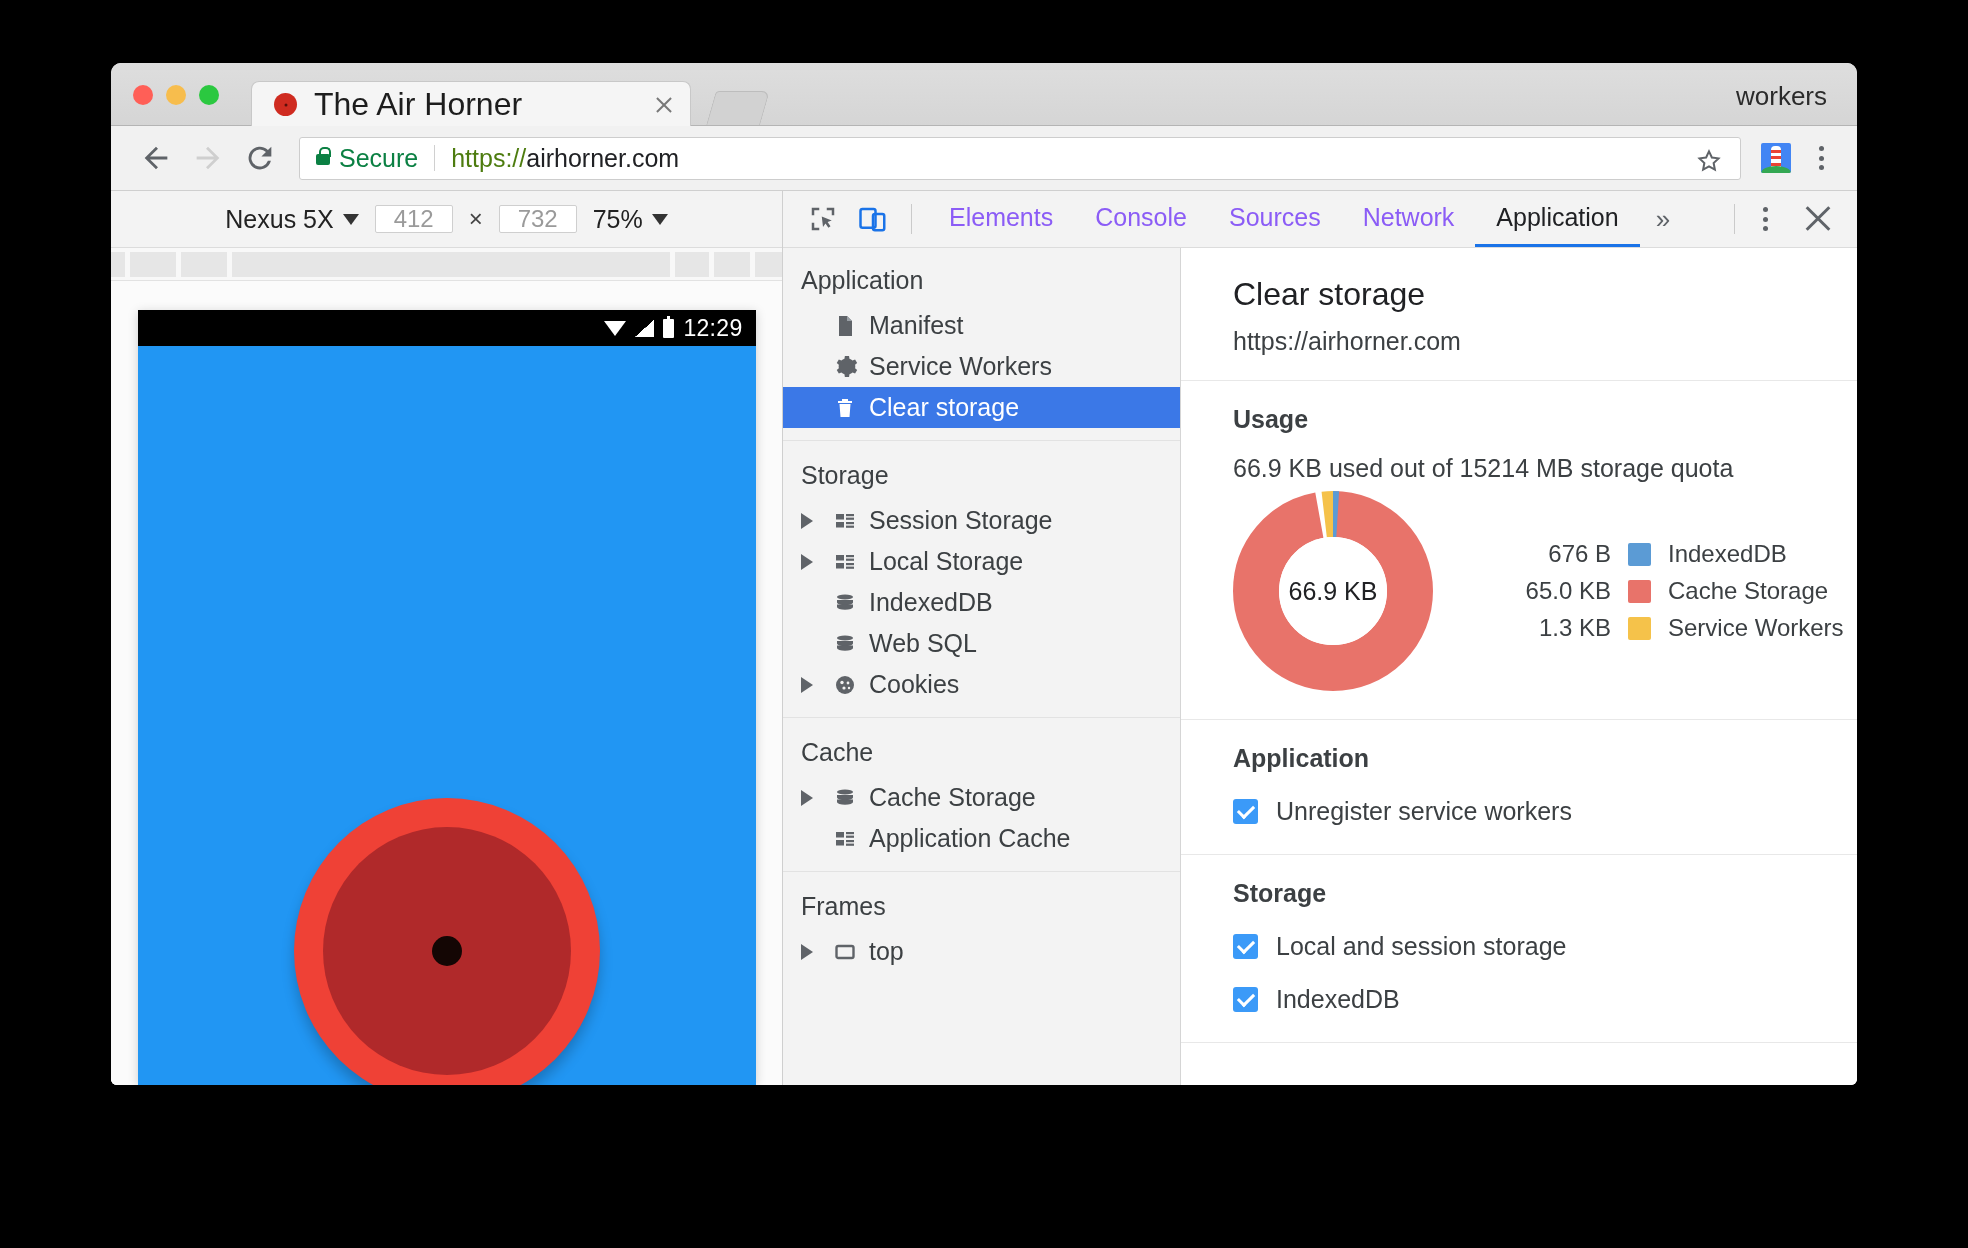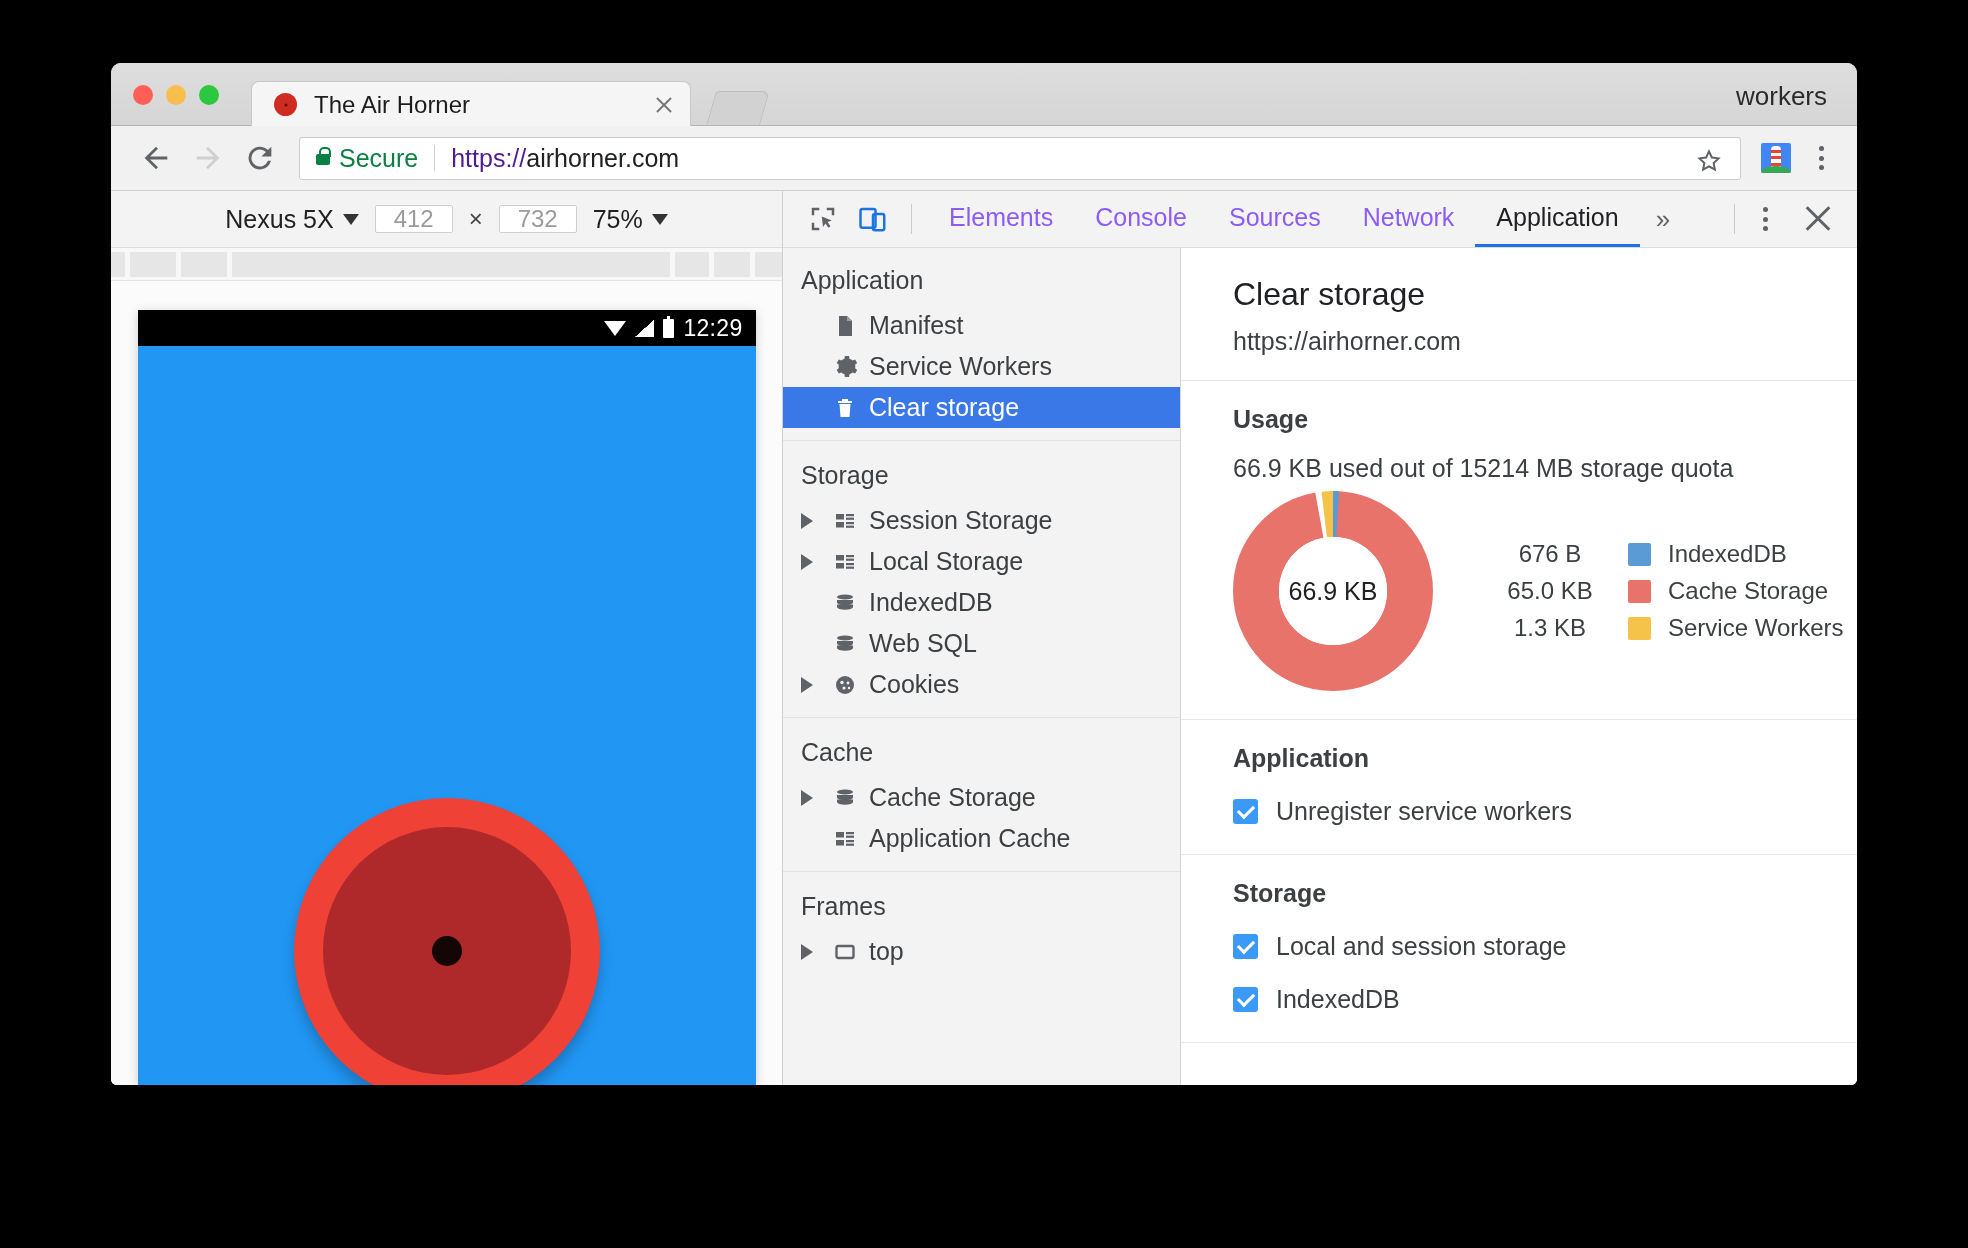--- a/index.html
+++ b/index.html
@@ -55,21 +55,21 @@
     background: #cf2b20;
     position: relative; flex: 0 0 auto;
   }
   .tab-favicon::after {
     content: ""; position: absolute;
     left: 50%; top: 50%; transform: translate(-50%,-50%);
     width: 3px; height: 3px; border-radius: 50%; background: #5a0f0a;
   }
   .tab-title {
     flex: 1; margin-left: 17px;
-    font-size: 24px; color: #1d1d1d;
+    font-size: 32px; color: #1d1d1d;
     white-space: nowrap; overflow: hidden; text-overflow: ellipsis;
   }
   .tab-close {
     width: 24px; height: 24px; flex: 0 0 auto;
     position: relative; opacity: .7;
   }
   .tab-close::before, .tab-close::after {
     content: ""; position: absolute; left: 2px; top: 11px;
     width: 20px; height: 2px; background: #444;
   }
@@ -125,21 +125,21 @@
   }
   .lock::before {
     content: ""; position: absolute;
     left: 3px; top: -7px; width: 8px; height: 8px;
     border: 2.5px solid #0b8043; border-bottom: none;
     border-radius: 5px 5px 0 0;
   }
   .secure-text { font-size: 25px; color: #0b8043; }
   .url-sep { width: 1px; height: 26px; background: #d0d0d0; margin: 0 16px; }
   .url-text { font-size: 25px; color: #202124; }
-  .url-text .scheme { color: #4c1d95; }
+  .url-text .scheme { color: #4d7c0f; }
   .star { position: absolute; right: 16px; top: 8px; }
   .ext-icon {
     width: 30px; height: 30px;
     margin: 0 16px 0 6px;
     position: relative; overflow: hidden; flex: 0 0 auto;
     background: #4285f4;
     border-radius: 2px;
   }
   .ext-icon .tower {
     position: absolute; left: 10px; top: 3px;
@@ -323,21 +323,21 @@
   .usage-chart { display: flex; align-items: center; margin-top: 8px; }
   .donut { position: relative; width: 200px; height: 200px; flex: 0 0 auto; }
   .donut-hole {
     position: absolute; left: 50%; top: 50%; transform: translate(-50%,-50%);
     width: 108px; height: 108px; border-radius: 50%; background: #fff;
     display: flex; align-items: center; justify-content: center;
     font-size: 25px; color: #202124;
   }
   .legend { margin-left: 56px; display: flex; flex-direction: column; gap: 9px; }
   .legend-row { display: flex; align-items: center; font-size: 24px; color: #3c4043; }
-  .legend-val { width: 122px; text-align: center; }
+  .legend-val { width: 122px; text-align: right; }
   .legend-swatch {
     width: 23px; height: 23px; margin: 0 17px;
     border-radius: 2px; flex: 0 0 auto;
   }
   .check-row { display: flex; align-items: center; margin-top: 24px; font-size: 25px; color: #3c4043; }
   .cbox {
     width: 25px; height: 25px; border-radius: 3px;
     background: #3b9af8; margin-right: 18px;
     position: relative; flex: 0 0 auto;
   }

